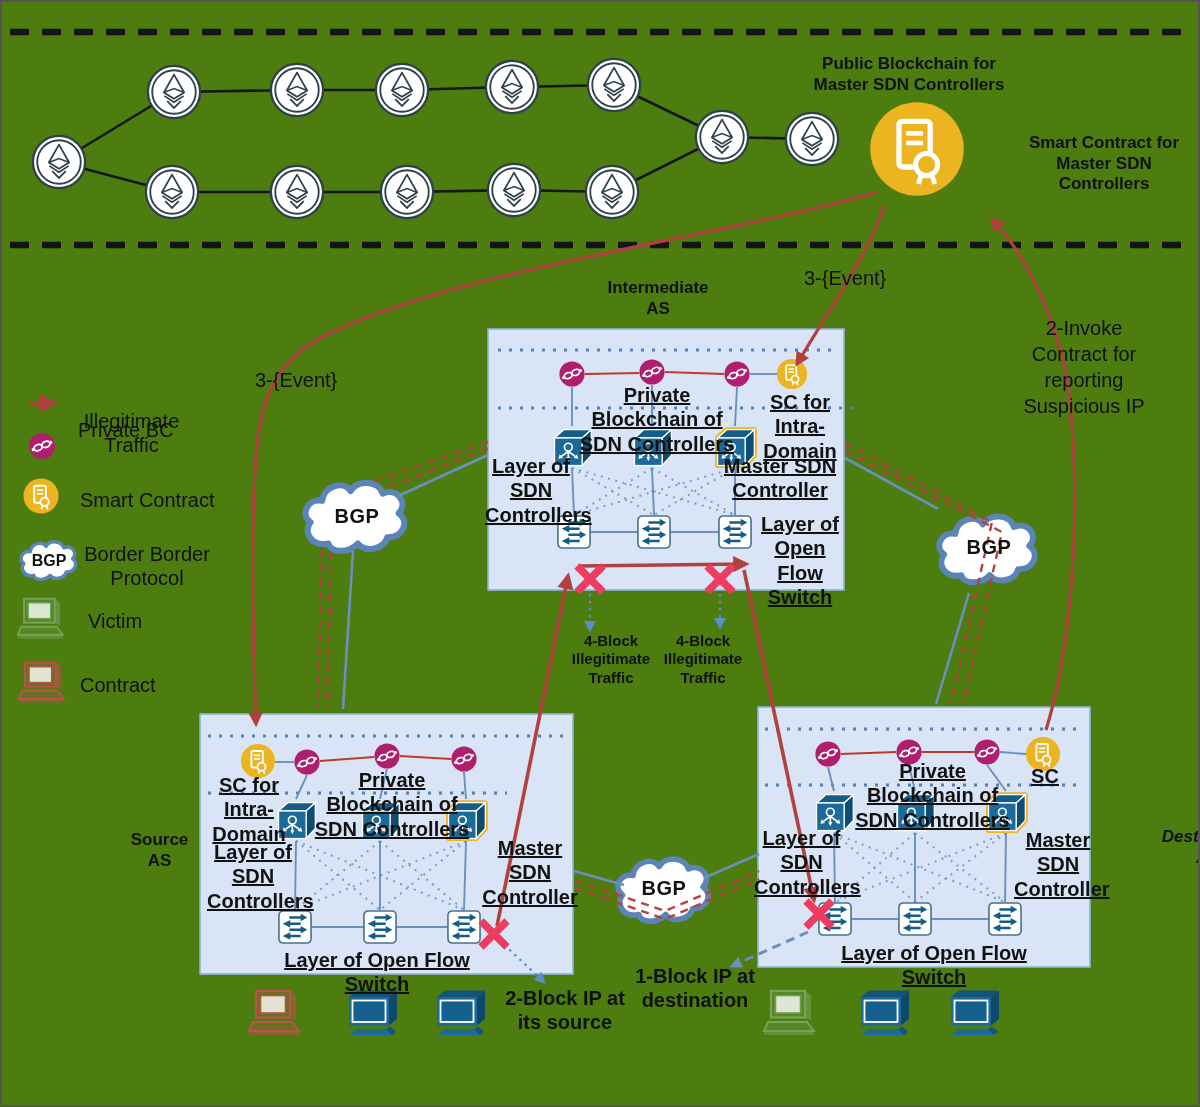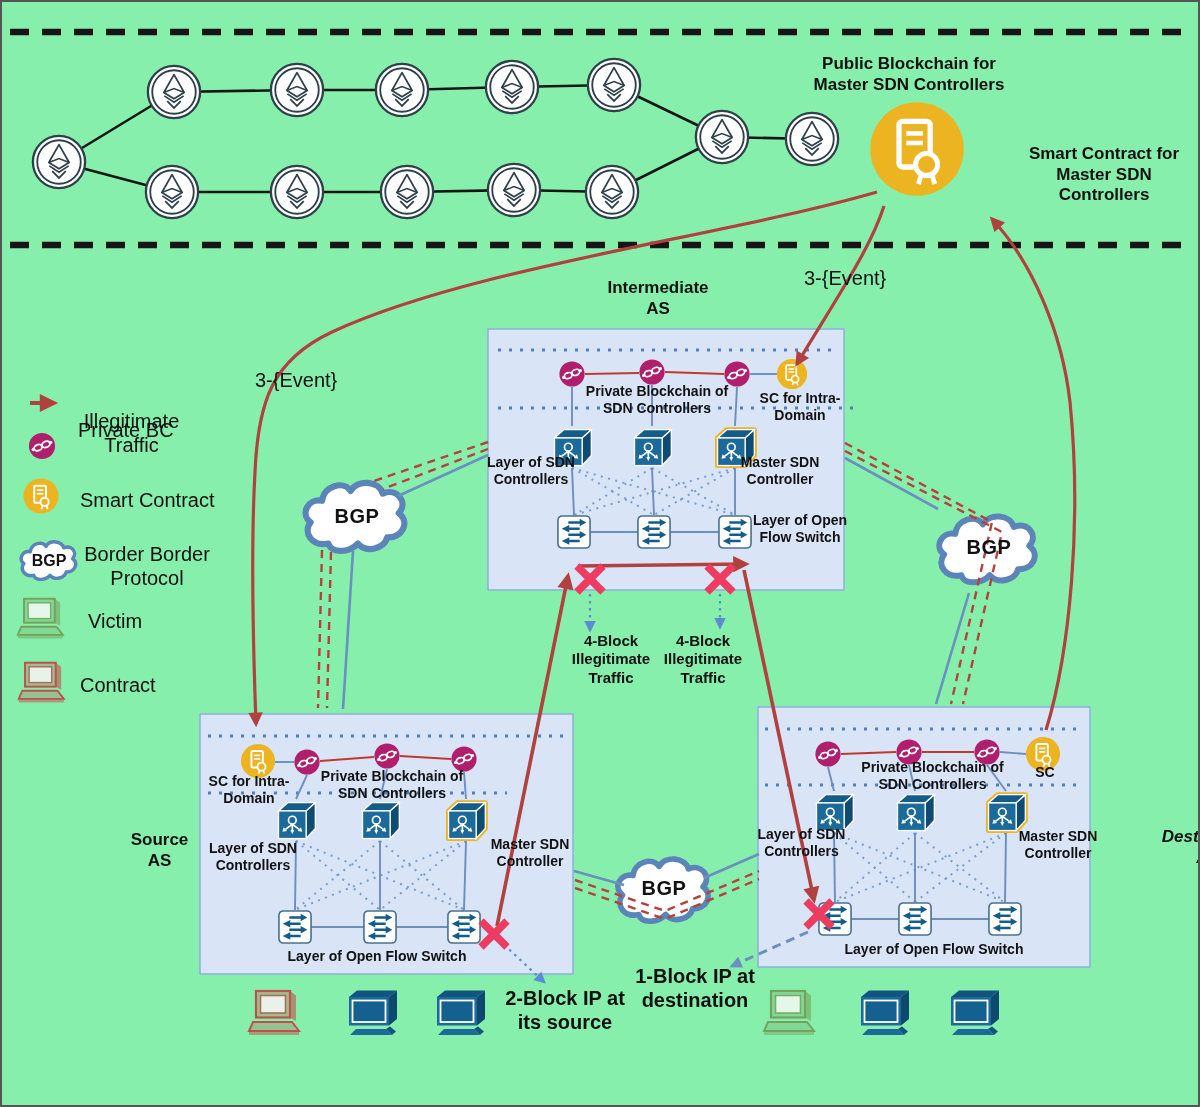--- a/index.html
+++ b/index.html
@@ -1,27 +1,27 @@
 <!DOCTYPE html>
 <html><head>
 <meta charset="utf-8">
 <style>
   html,body{margin:0;padding:0;background:#e9e9e9;}
   #canvas{
-    position:relative;width:1200px;height:1107px;background:#86efac;
+    position:relative;width:1200px;height:1107px;background:#4d7c0f;
     border:2px solid #555;box-sizing:border-box;overflow:hidden;
     font-family:"Liberation Sans",sans-serif;
   }
   #lines{position:absolute;left:0;top:0;z-index:1;}
   .t{position:absolute;z-index:2;color:#111;line-height:1.22;}
   .b{font-weight:700;}
   .c{text-align:center;}
   .s16{font-size:20px;}
   .s15{font-size:15px;}
-  .s155{font-size:14px;}
+  .s155{font-size:20px;text-decoration:underline;}
   .s17{font-size:17px;}
   .bgp{font-weight:700;font-size:20px;letter-spacing:.5px;}
   .bgp-sm{font-weight:700;font-size:16px;}
   .lap-red{color:#c0504d;}
   .lap-green{color:#76a35c;}
 </style>
 </head>
 <body>
 
 <div id="canvas">
@@ -326,36 +326,37 @@
 
   <g stroke="#ee3b60" stroke-width="7.5" stroke-linecap="butt">
     <path d="M575,564 L601,590 M601,564 L575,590"></path>
     <path d="M705,564 L731,590 M731,564 L705,590"></path>
     <path d="M479,919 L505,945 M505,919 L479,945"></path>
     <path d="M804,899 L830,925 M830,899 L804,925"></path>
   </g>
 </svg>
 
 <div class="t b s17 c" style="left:792px;top:52px;width:230px;">Public Blockchain for Master SDN Controllers</div>
-<div class="t b s17 c" style="left:1022px;top:142px;width:160px;">Smart Contract for Master SDN Controllers</div>
+<div class="t b s17 c" style="left:1022px;top:131px;width:160px;">Smart Contract for Master SDN Controllers</div>
 
 <div class="t s16 c" style="left:72px;top:380px;width:115px;margin-top:27px;">Illegitimate Traffic</div>
 <div class="t s16" style="left:76px;top:416px;width:130px;">Private BC</div>
 <div class="t s16" style="left:78px;top:486px;width:150px;">Smart Contract</div>
 <div class="t s16 c" style="left:80px;top:540px;width:130px;">Border Border Protocol</div>
 <div class="t s16" style="left:86px;top:607px;width:90px;">Victim</div>
 <div class="t s16" style="left:78px;top:671px;width:100px;">Contract</div>
 <div class="t bgp-sm c" style="left:19px;top:549px;width:56px;">BGP</div>
 
 <div class="t bgp c" style="left:324px;top:502px;width:62px;">BGP</div>
 <div class="t bgp c" style="left:955px;top:533px;width:64px;">BGP</div>
 <div class="t bgp c" style="left:630px;top:874px;width:64px;">BGP</div>
 
 <div class="t s16" style="left:253px;top:366px;width:95px;">3-{Event}</div>
 <div class="t s16" style="left:802px;top:264px;width:95px;">3-{Event}</div>
+<div class="t s16 c" style="left:1008px;top:313px;width:148px;line-height:1.3;">2-Invoke Contract for reporting Suspicious IP</div>
 <div class="t b s15 c" style="left:562px;top:630px;width:94px;">4-Block Illegitimate Traffic</div>
 <div class="t b s15 c" style="left:653px;top:630px;width:96px;">4-Block Illegitimate Traffic</div>
 <div class="t b s16 c" style="left:503px;top:984px;width:120px;">2-Block IP at its source</div>
 <div class="t b s16 c" style="left:633px;top:962px;width:120px;">1-Block IP at destination</div>
 
 <div class="t b s17 c" style="left:595px;top:276px;width:122px;">Intermediate AS</div>
 <div class="t b s155 c" style="left:570px;top:381px;width:170px;">Private Blockchain of SDN Controllers</div>
 <div class="t b s155 c" style="left:747px;top:388px;width:102px;">SC for Intra-Domain</div>
 <div class="t b s155 c" style="left:483px;top:452px;width:92px;">Layer of SDN Controllers</div>
 <div class="t b s155 c" style="left:718px;top:452px;width:120px;">Master SDN Controller</div>

